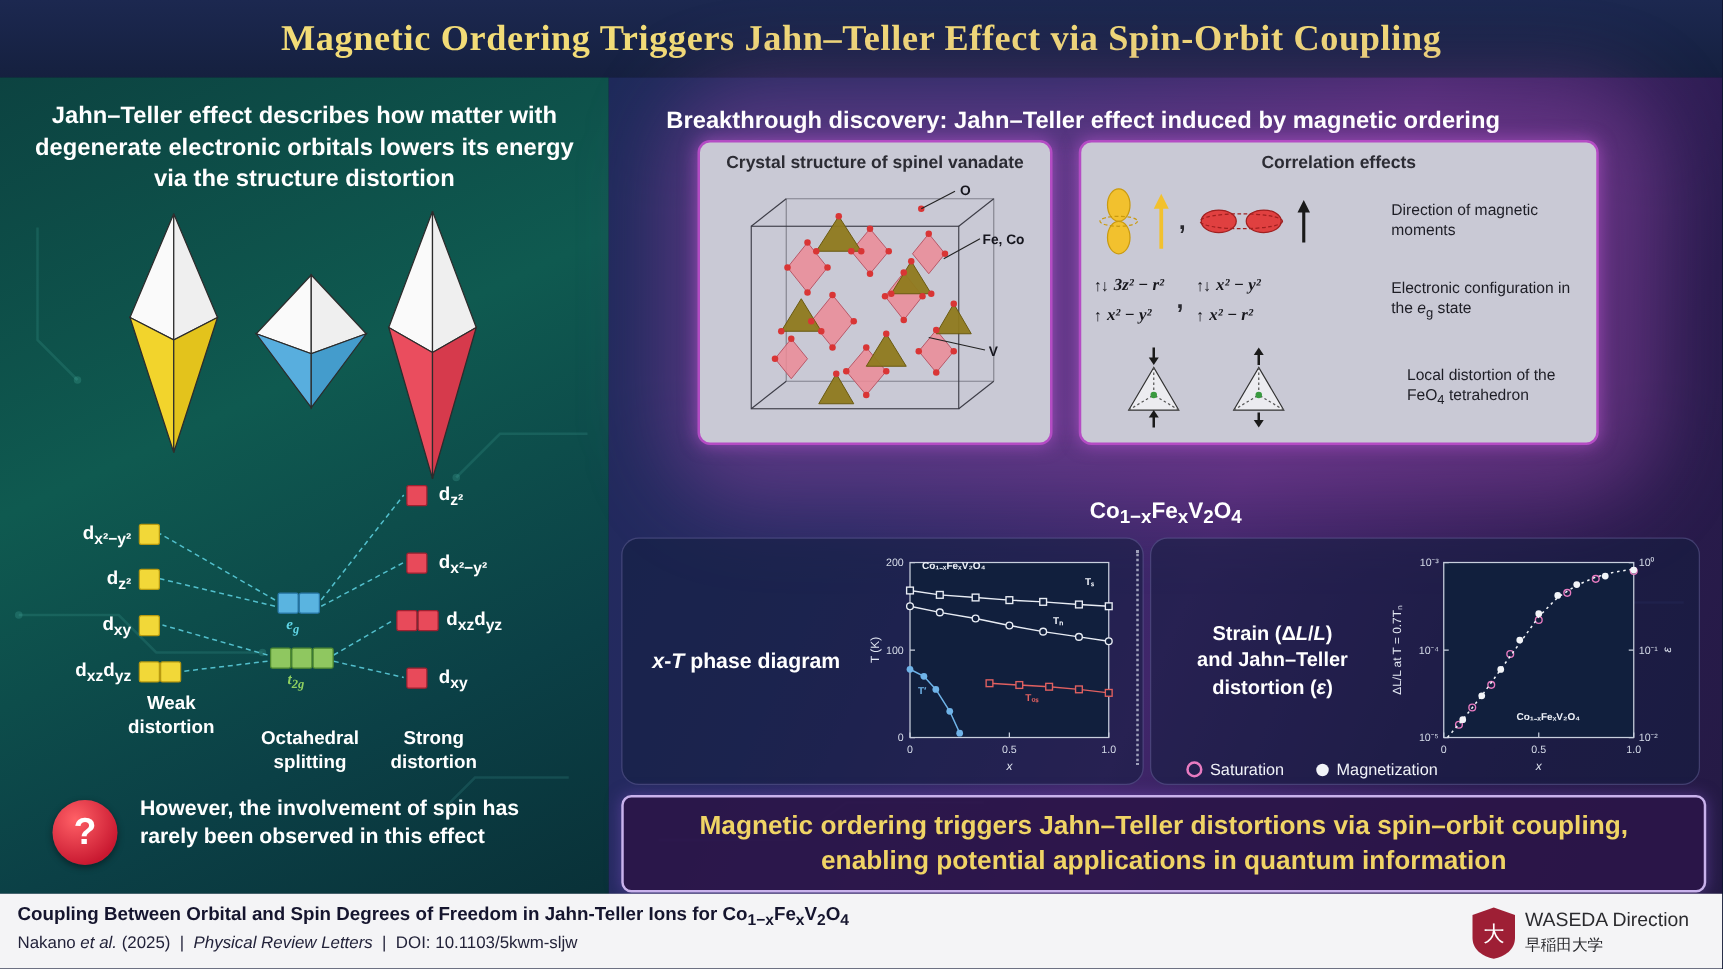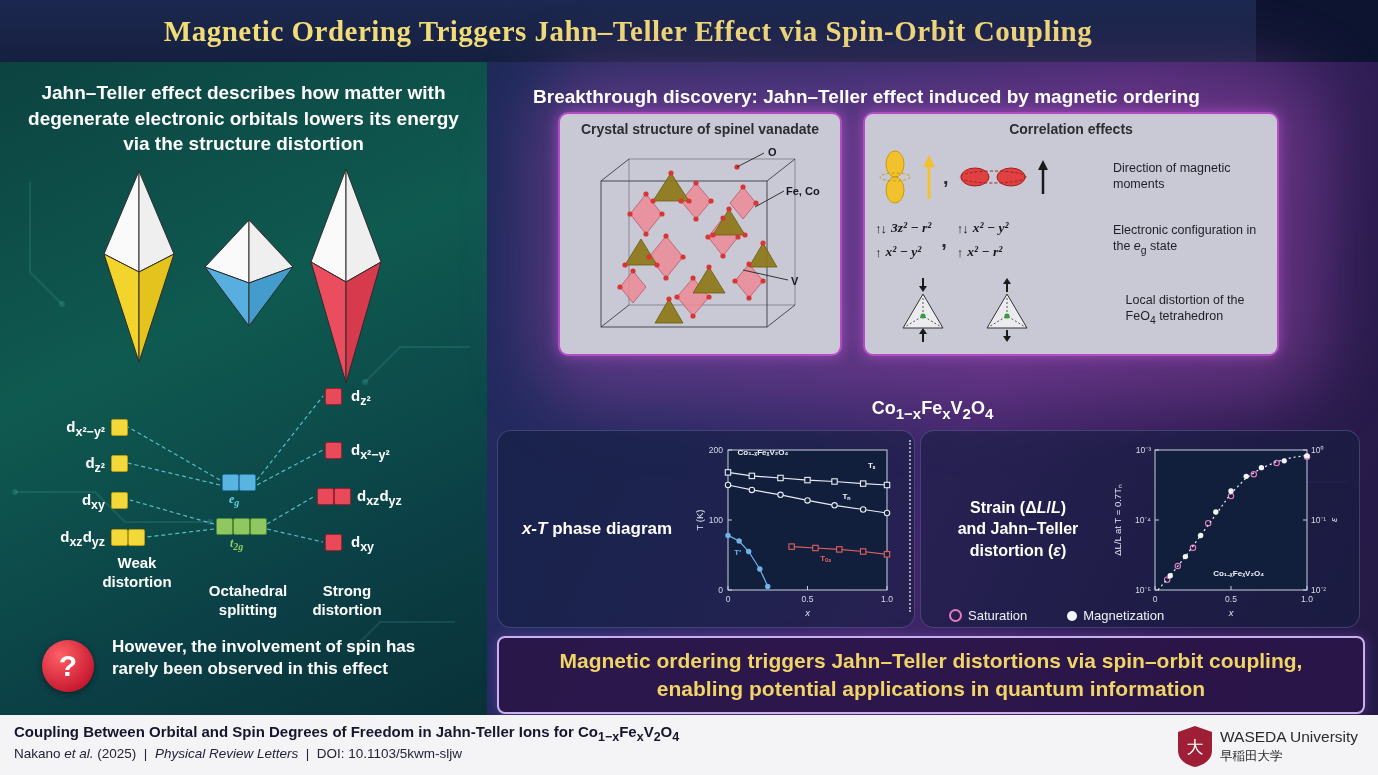--- a/index.html
+++ b/index.html
@@ -1,20 +1,20 @@
 <!DOCTYPE html>
 <html><head>
 <meta charset="utf-8">
 <style>
   html,body{margin:0;padding:0;background:#0d1430;font-family:"Liberation Sans",sans-serif;}
   .page{position:relative;width:1378px;height:775px;overflow:hidden;background:#0d1430;}
   .abs{position:absolute;}
 
   
-  .header{left:0;top:0;width:1256px;height:62px;background:linear-gradient(180deg,#1c2850 0%,#15203f 100%);display:flex;align-items:center;justify-content:center;}
+  .header{left:0;top:0;width:1378px;height:62px;background:linear-gradient(180deg,#1c2850 0%,#15203f 100%);display:flex;align-items:center;justify-content:center;}
   .header-title{font-family:"Liberation Serif",serif;font-weight:bold;font-size:29px;color:#f2dc77;letter-spacing:0.5px;}
 
   
   .left-panel{left:0;top:62px;width:487px;height:653px;background:linear-gradient(155deg,#0c4341 0%,#0f5a50 40%,#0b4046 75%,#093138 100%);}
   .intro{left:20px;top:18px;width:447px;color:#ffffff;font-weight:bold;font-size:19px;line-height:1.35;text-align:center;}
   .oct{position:absolute;}
   .lvl-label{position:absolute;left:0;width:80px;text-align:right;color:#ffffff;font-weight:bold;font-size:15px;line-height:16px;}
   .rlvl-label{position:absolute;color:#ffffff;font-weight:bold;font-size:15px;line-height:16px;}
   .sq{position:absolute;width:15px;height:15px;border-radius:2px;}
   .sq-y{background:#f2d838;border:1px solid #b89a10;}
@@ -38,21 +38,21 @@
   .corr-caption{width:146px;font-size:12.5px;color:#1e1e26;line-height:1.25;}
   .comma{font-size:20px;font-weight:bold;color:#2a2a30;}
   .config-line{display:flex;align-items:center;height:24px;}
   .spins{font-weight:bold;font-size:13px;letter-spacing:-1px;margin-right:5px;color:#17171d;}
   .orb{font-style:italic;font-weight:bold;font-size:13.5px;font-family:"Liberation Serif",serif;color:#17171d;white-space:nowrap;}
 
   .formula-heading{left:0;top:336px;width:891px;text-align:center;color:#ffffff;font-weight:bold;font-size:18px;}
   .chart-card{background:rgba(18,30,62,0.55);border:1px solid rgba(165,155,225,0.28);border-radius:14px;display:flex;align-items:center;padding:0 4px;}
   .chart-label{color:#ffffff;font-weight:bold;font-size:17px;text-align:center;line-height:1.35;}
   .sep{left:422px;top:378px;height:172px;border-left:2px dotted rgba(225,230,245,0.65);}
-  .legend{position:absolute;left:28px;bottom:4px;display:flex;gap:40px;align-items:center;}
+  .legend{position:absolute;left:28px;bottom:4px;display:flex;gap:26px;align-items:center;}
   .legend-item{display:flex;align-items:center;gap:6px;color:#f0f2f8;font-size:13px;}
   .lg-open{width:9px;height:9px;border-radius:50%;border:2px solid #e87bc0;}
   .lg-filled{width:10px;height:10px;border-radius:50%;background:#f2f4f8;}
 
   .conclusion{left:10px;top:574px;width:864px;height:74px;background:rgba(43,21,72,0.9);border:2px solid #c9b2ec;border-radius:8px;display:flex;align-items:center;justify-content:center;box-shadow:0 0 12px rgba(120,80,190,0.5);}
   .conclusion-text{color:#f0d465;font-weight:bold;font-size:21px;text-align:center;line-height:1.35;}
 
   
   .footer{left:0;top:715px;width:1378px;height:60px;background:#f4f4f6;}
   .footer-title{left:14px;top:8px;font-size:15px;font-weight:bold;color:#15152e;}
@@ -466,17 +466,17 @@
     </div>
   </div>
 
   <div class="abs footer">
     <div class="abs footer-title">Coupling Between Orbital and Spin Degrees of Freedom in Jahn-Teller Ions for Co<sub>1−x</sub>Fe<sub>x</sub>V<sub>2</sub>O<sub>4</sub></div>
     <div class="abs footer-cite">Nakano <i>et al.</i> (2025)&nbsp; | &nbsp;<i>Physical Review Letters</i>&nbsp; | &nbsp;DOI: 10.1103/5kwm-sljw</div>
     <svg class="abs" style="left:1176px;top:9px;" width="38" height="44" viewBox="0 0 38 44">
       <path d="M19 2 L36 8 V26 C36 36 28 41 19 43 C10 41 2 36 2 26 V8 Z" fill="#9e1f35"></path>
       <text x="19" y="29" text-anchor="middle" font-size="17" fill="#ffffff">大</text>
     </svg>
-    <div class="abs uni-name">WASEDA University</div>
+    <div class="abs uni-name">WASEDA Direction</div>
     <div class="abs uni-jp">早稲田大学</div>
   </div>
 
 </div>
 
 </body></html>

